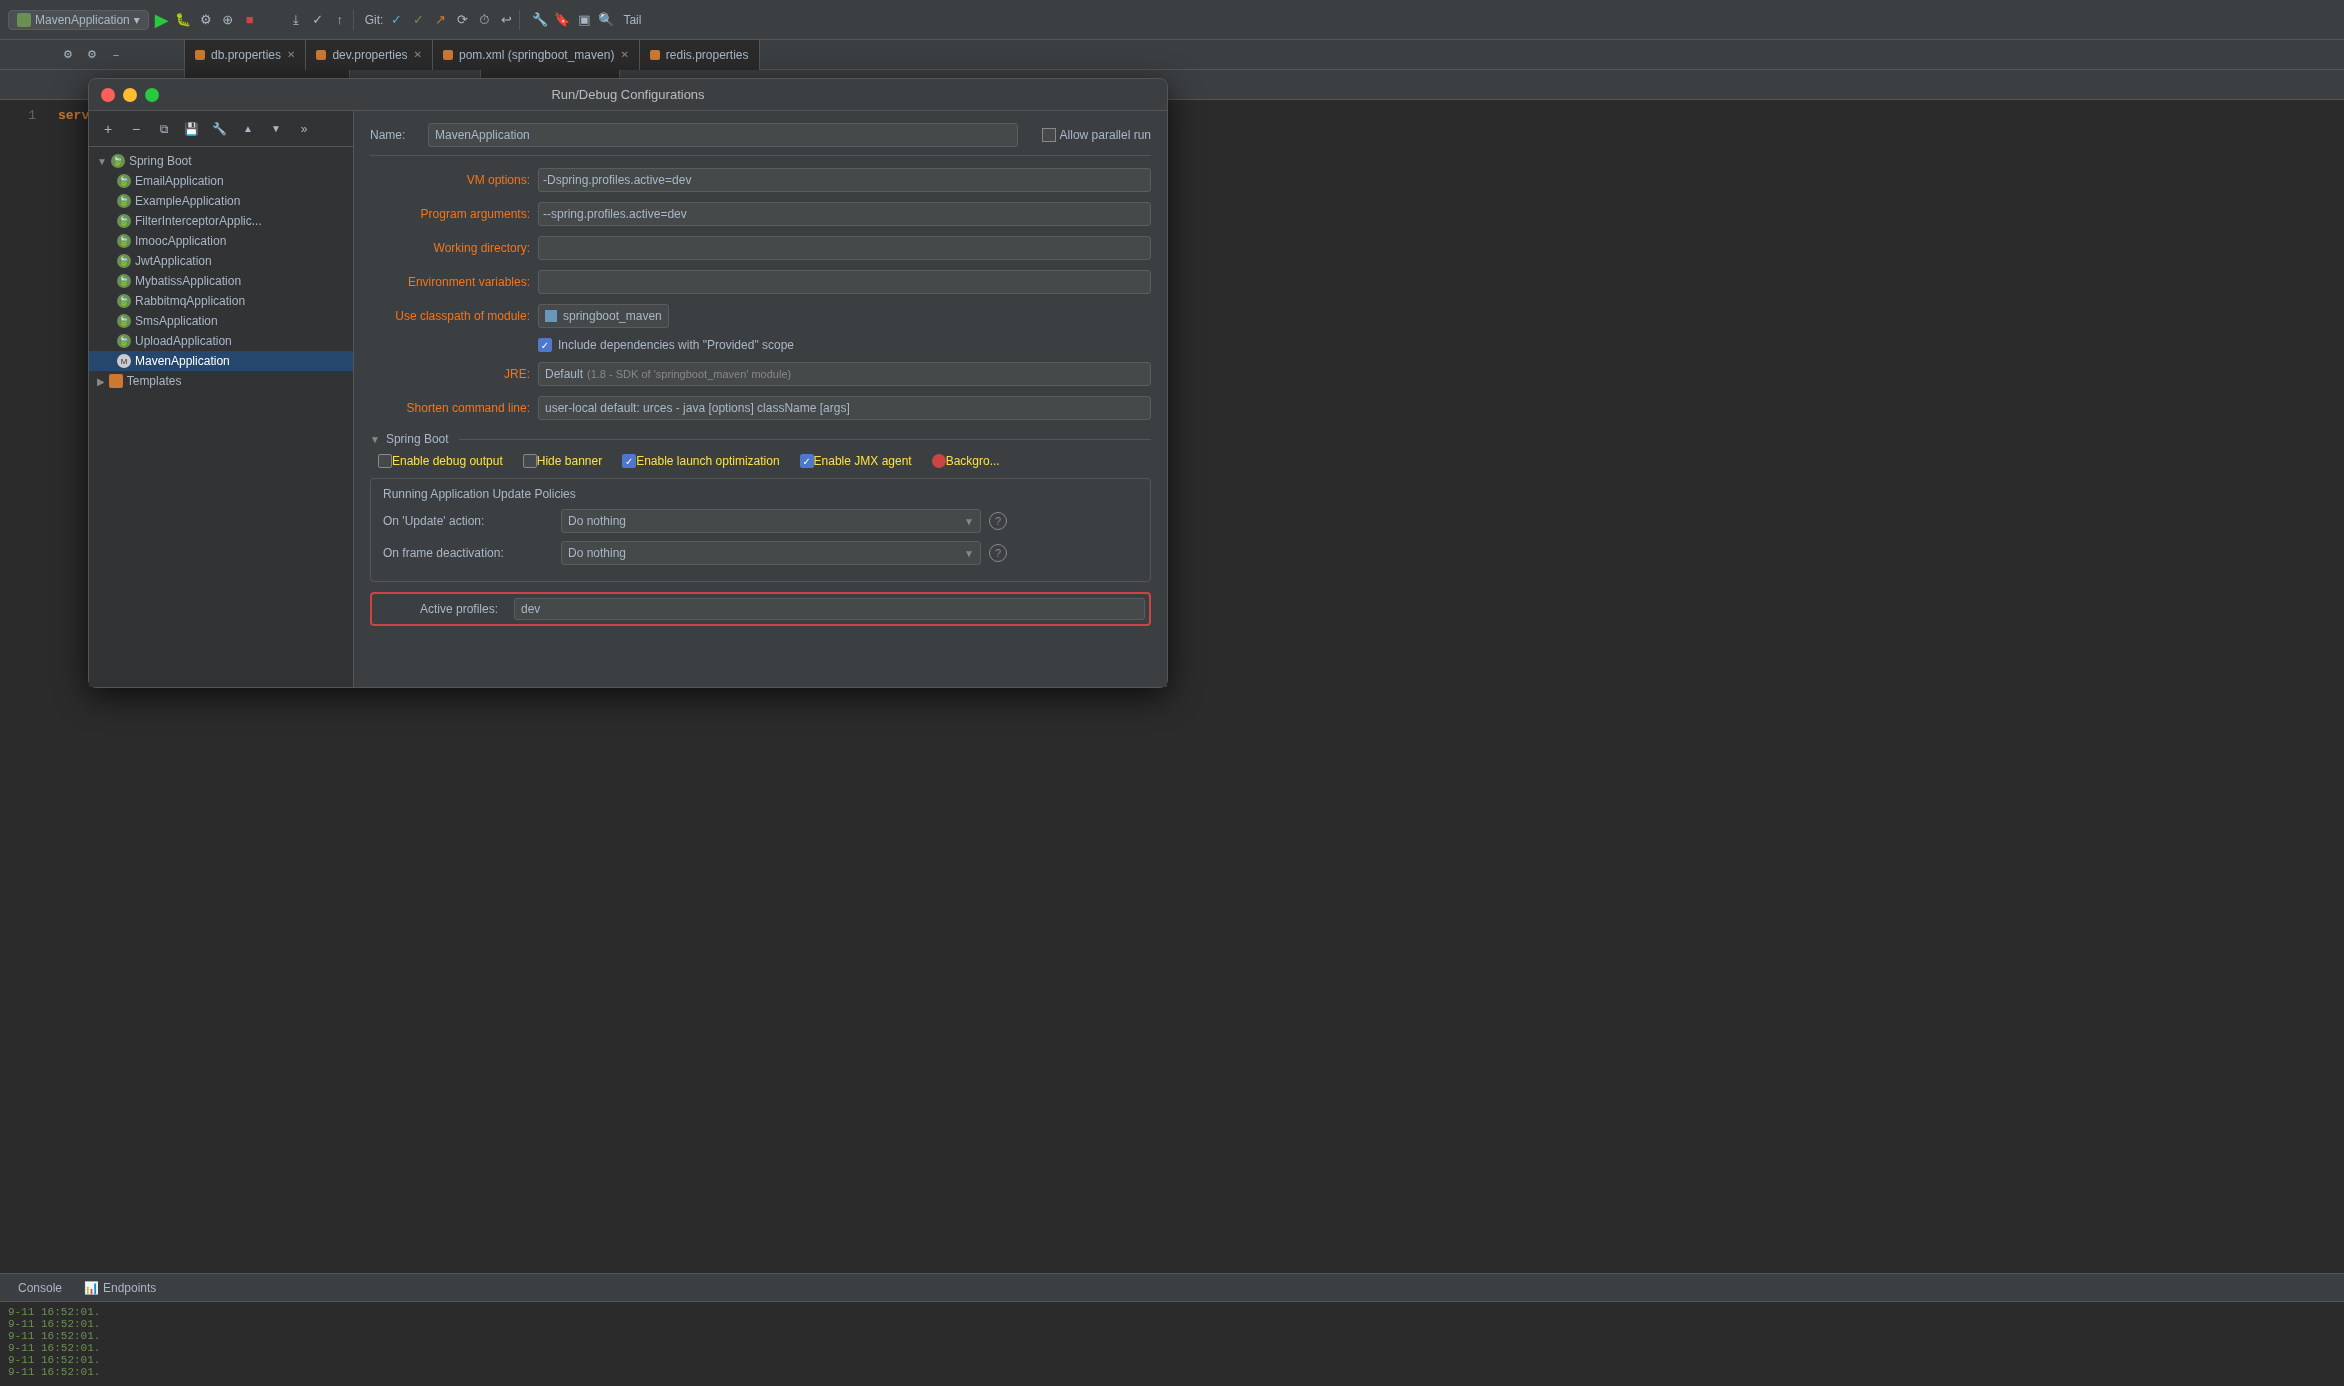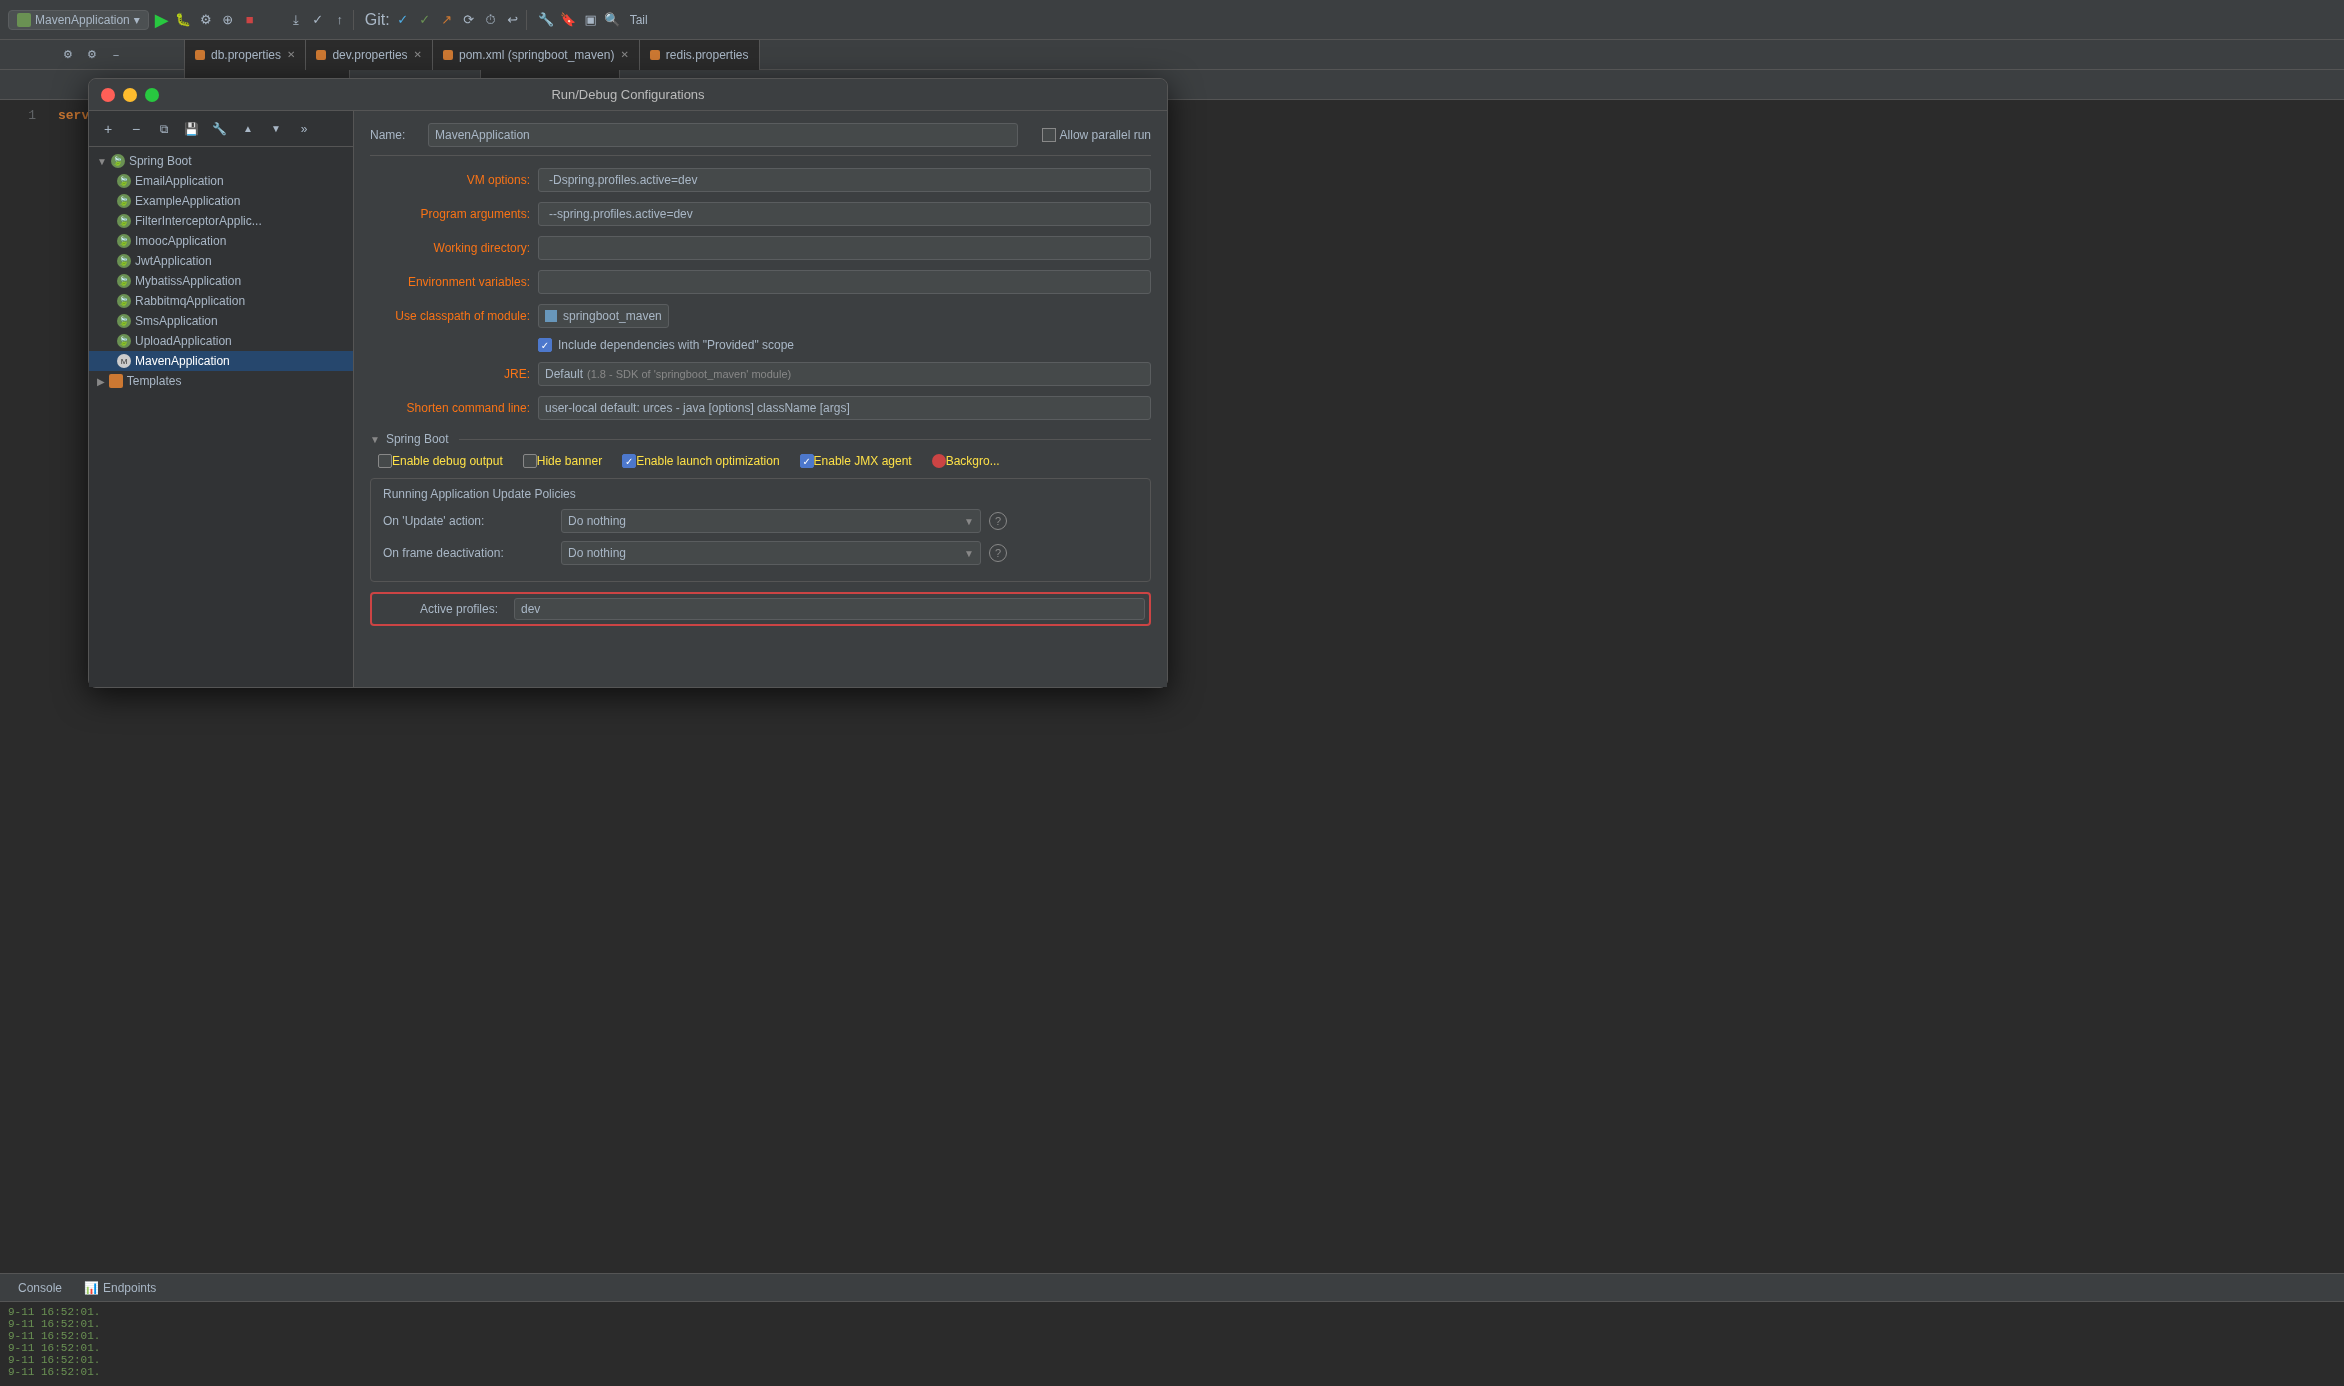--- a/index.html
+++ b/index.html
@@ -338,21 +338,21 @@
       flex-shrink: 0;
     }
 
     .form-input {
       flex: 1;
       height: 24px;
       background: #45494a;
       border: 1px solid #5a5d5f;
       border-radius: 3px;
       color: #a9b7c6;
-      padding: 0 10px;
+      padding: 0 4px;
       font-size: 12px;
       font-family: inherit;
     }
 
     .name-row {
       display: flex;
       align-items: center;
       margin-bottom: 12px;
       gap: 8px;
       padding-bottom: 8px;
@@ -630,21 +630,21 @@
     <div class="toolbar-icon" style="color:#28c840;font-size:18px;">▶</div>
     <div class="toolbar-icon" style="color:#6a9153;">🐛</div>
     <div class="toolbar-icon">⚙</div>
     <div class="toolbar-icon">⊕</div>
     <div class="toolbar-icon" style="color:#cc4444;">■</div>
     <div style="width:20px;"></div>
     <div class="toolbar-icon">⤓</div>
     <div class="toolbar-icon">✓</div>
     <div class="toolbar-icon">↑</div>
     <div style="width:8px;border-left:1px solid #555;height:20px;"></div>
-    <span style="color:#a9b7c6;font-size:16px;">Git:</span>
+    <span style="color:#a9b7c6;font-size:12px;">Git:</span>
     <div class="toolbar-icon" style="color:#4eade5;">✓</div>
     <div class="toolbar-icon" style="color:#6a9153;">✓</div>
     <div class="toolbar-icon" style="color:#cc7832;">↗</div>
     <div class="toolbar-icon">⟳</div>
     <div class="toolbar-icon">⏱</div>
     <div class="toolbar-icon">↩</div>
     <div style="width:8px;border-left:1px solid #555;height:20px;"></div>
     <div class="toolbar-icon">🔧</div>
     <div class="toolbar-icon">🔖</div>
     <div class="toolbar-icon">▣</div>

